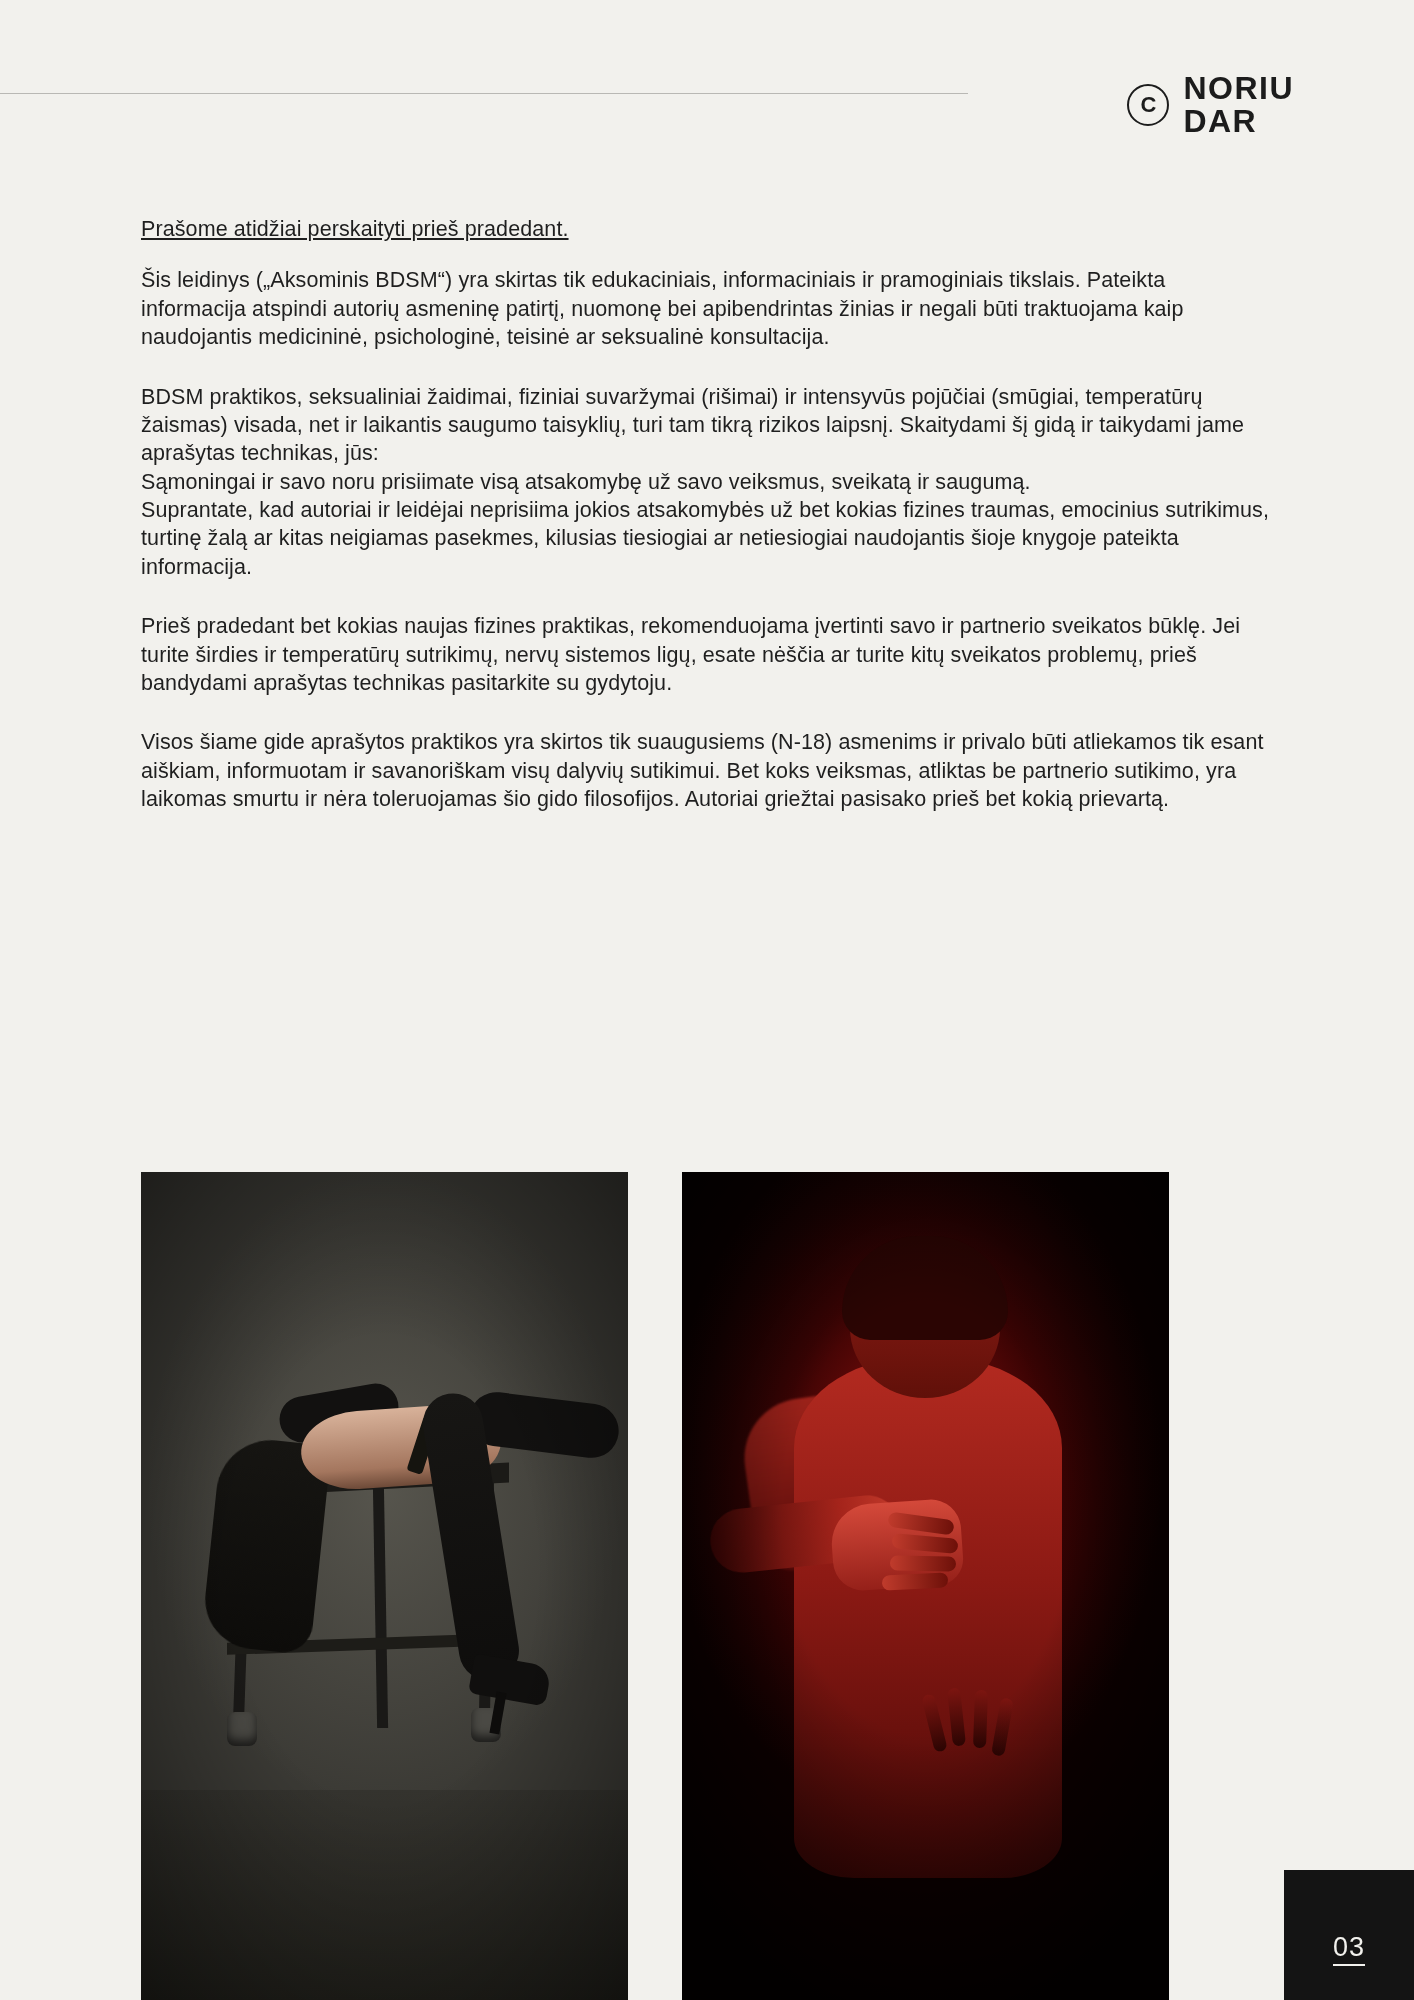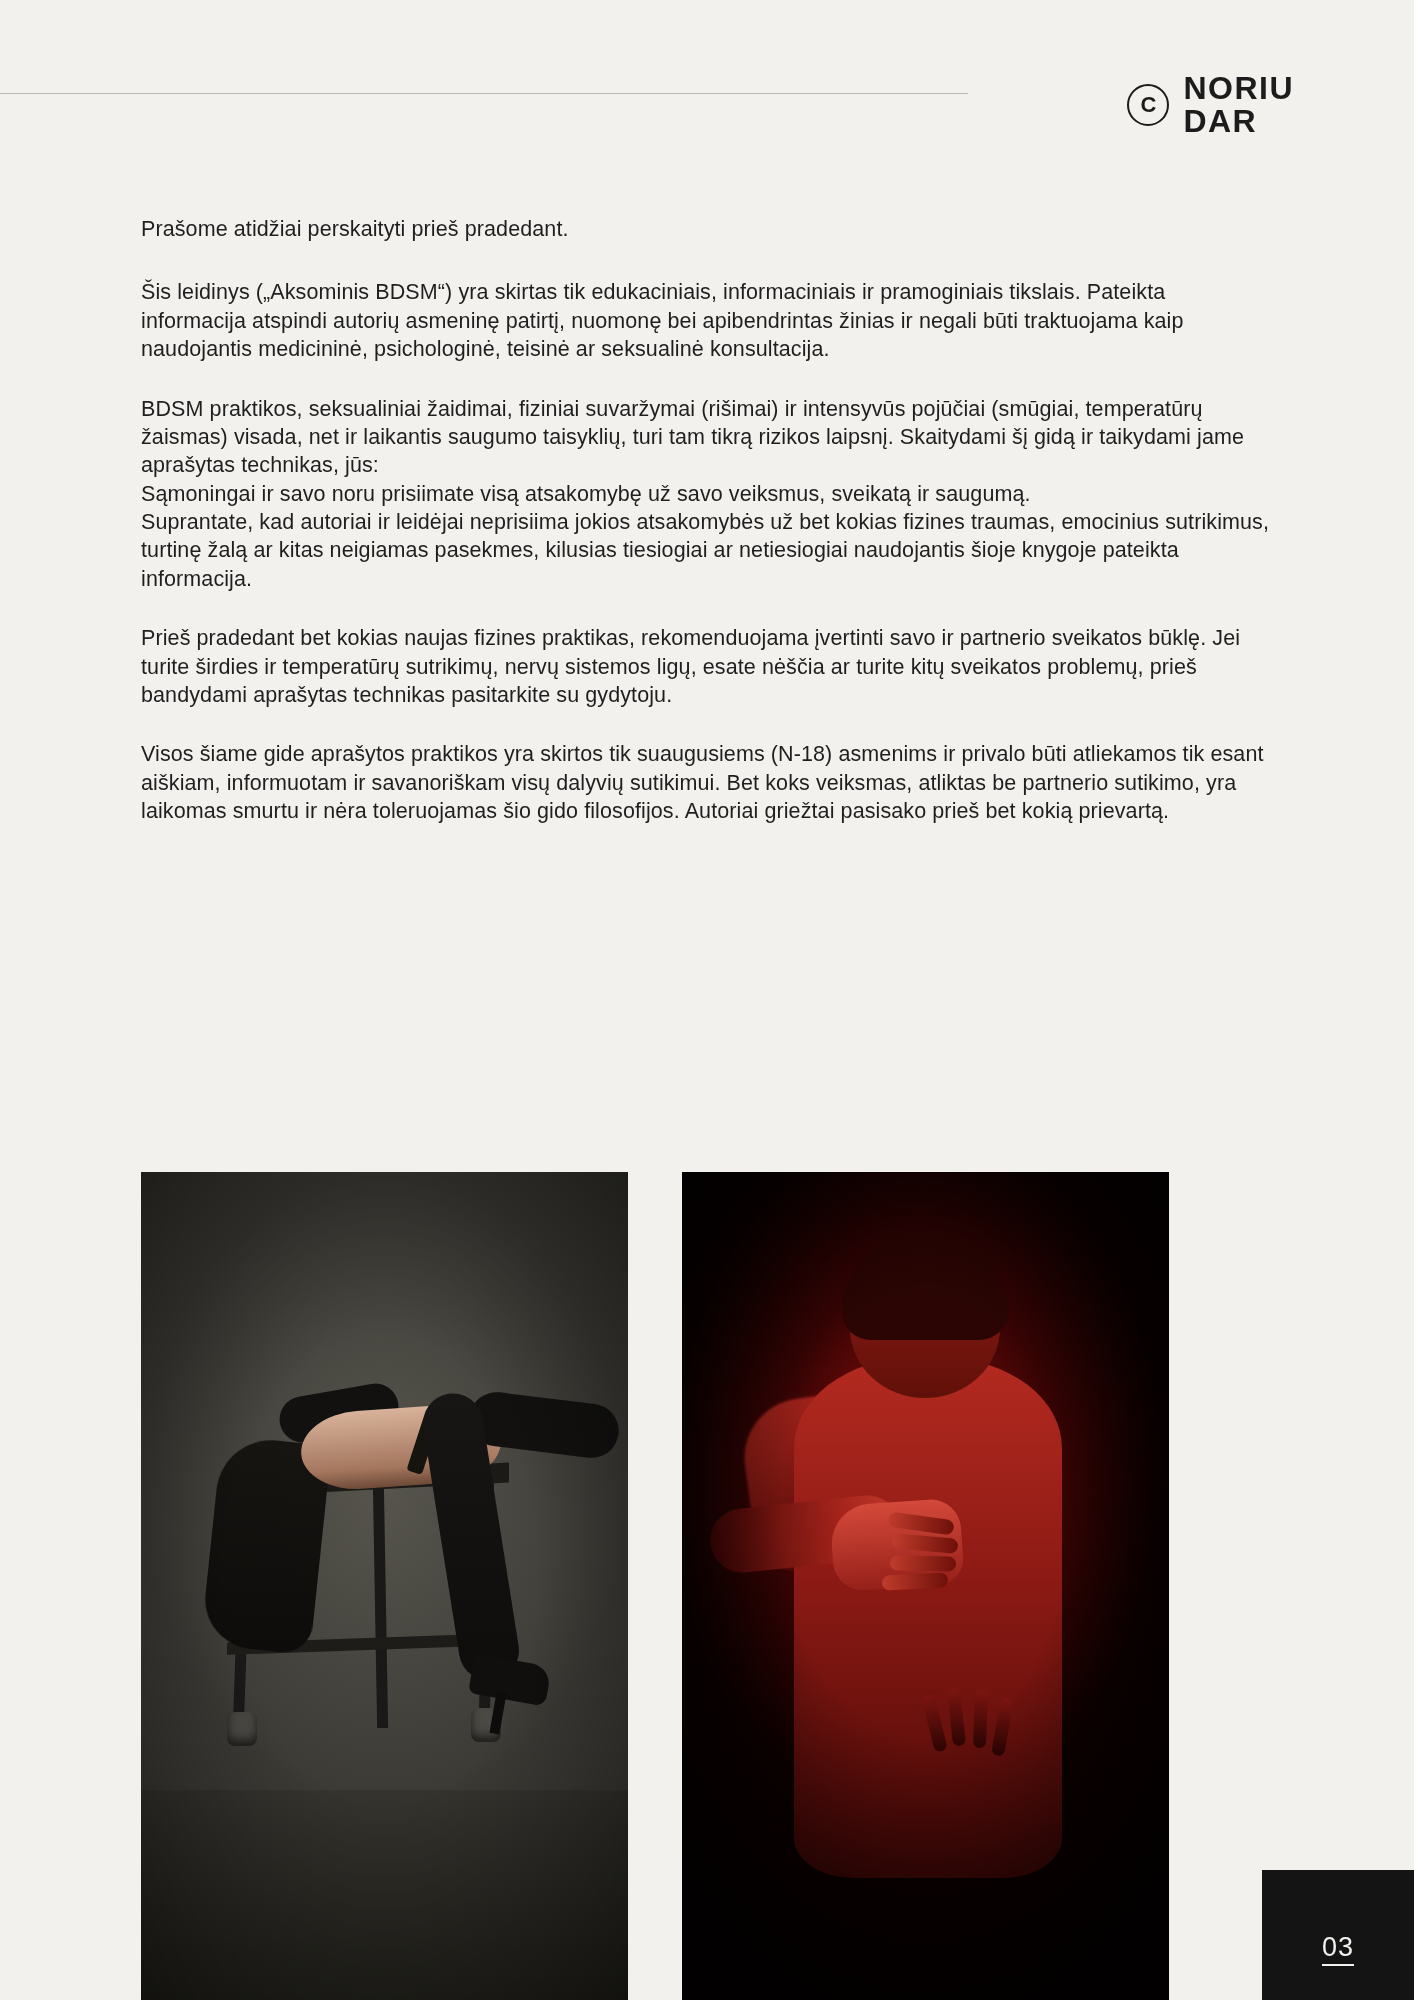--- a/index.html
+++ b/index.html
@@ -78,21 +78,21 @@
     color: #2a2a2a;
   }
   .para {
     font-size: 21.5px;
     line-height: 1.32;
     margin: 0 0 31px 0;
     color: #1f1f1f;
     letter-spacing: 0.1px;
   }
   .para:last-child { margin-bottom: 0; }
-  .para-lead { margin-bottom: 35px; }
+  .para-lead { margin-bottom: 23px; text-decoration: underline; }
 
   
   .gallery {
     position: absolute;
     top: 1172px;
     left: 141px;
     width: 1130px;
     display: flex;
     gap: 54px;
   }
@@ -317,21 +317,21 @@
     position: absolute;
     inset: 0;
     background: radial-gradient(ellipse 70% 62% at 50% 42%, rgba(0,0,0,0) 42%, rgba(0,0,0,0.88) 100%);
   }
 
   
   .page-tag {
     position: absolute;
     right: 0;
     bottom: 0;
-    width: 152px;
+    width: 130px;
     height: 130px;
     background: #141414;
     display: flex;
     align-items: flex-end;
     justify-content: center;
     padding-bottom: 34px;
   }
   .page-num {
     color: #f2f1ed;
     font-size: 27px;

